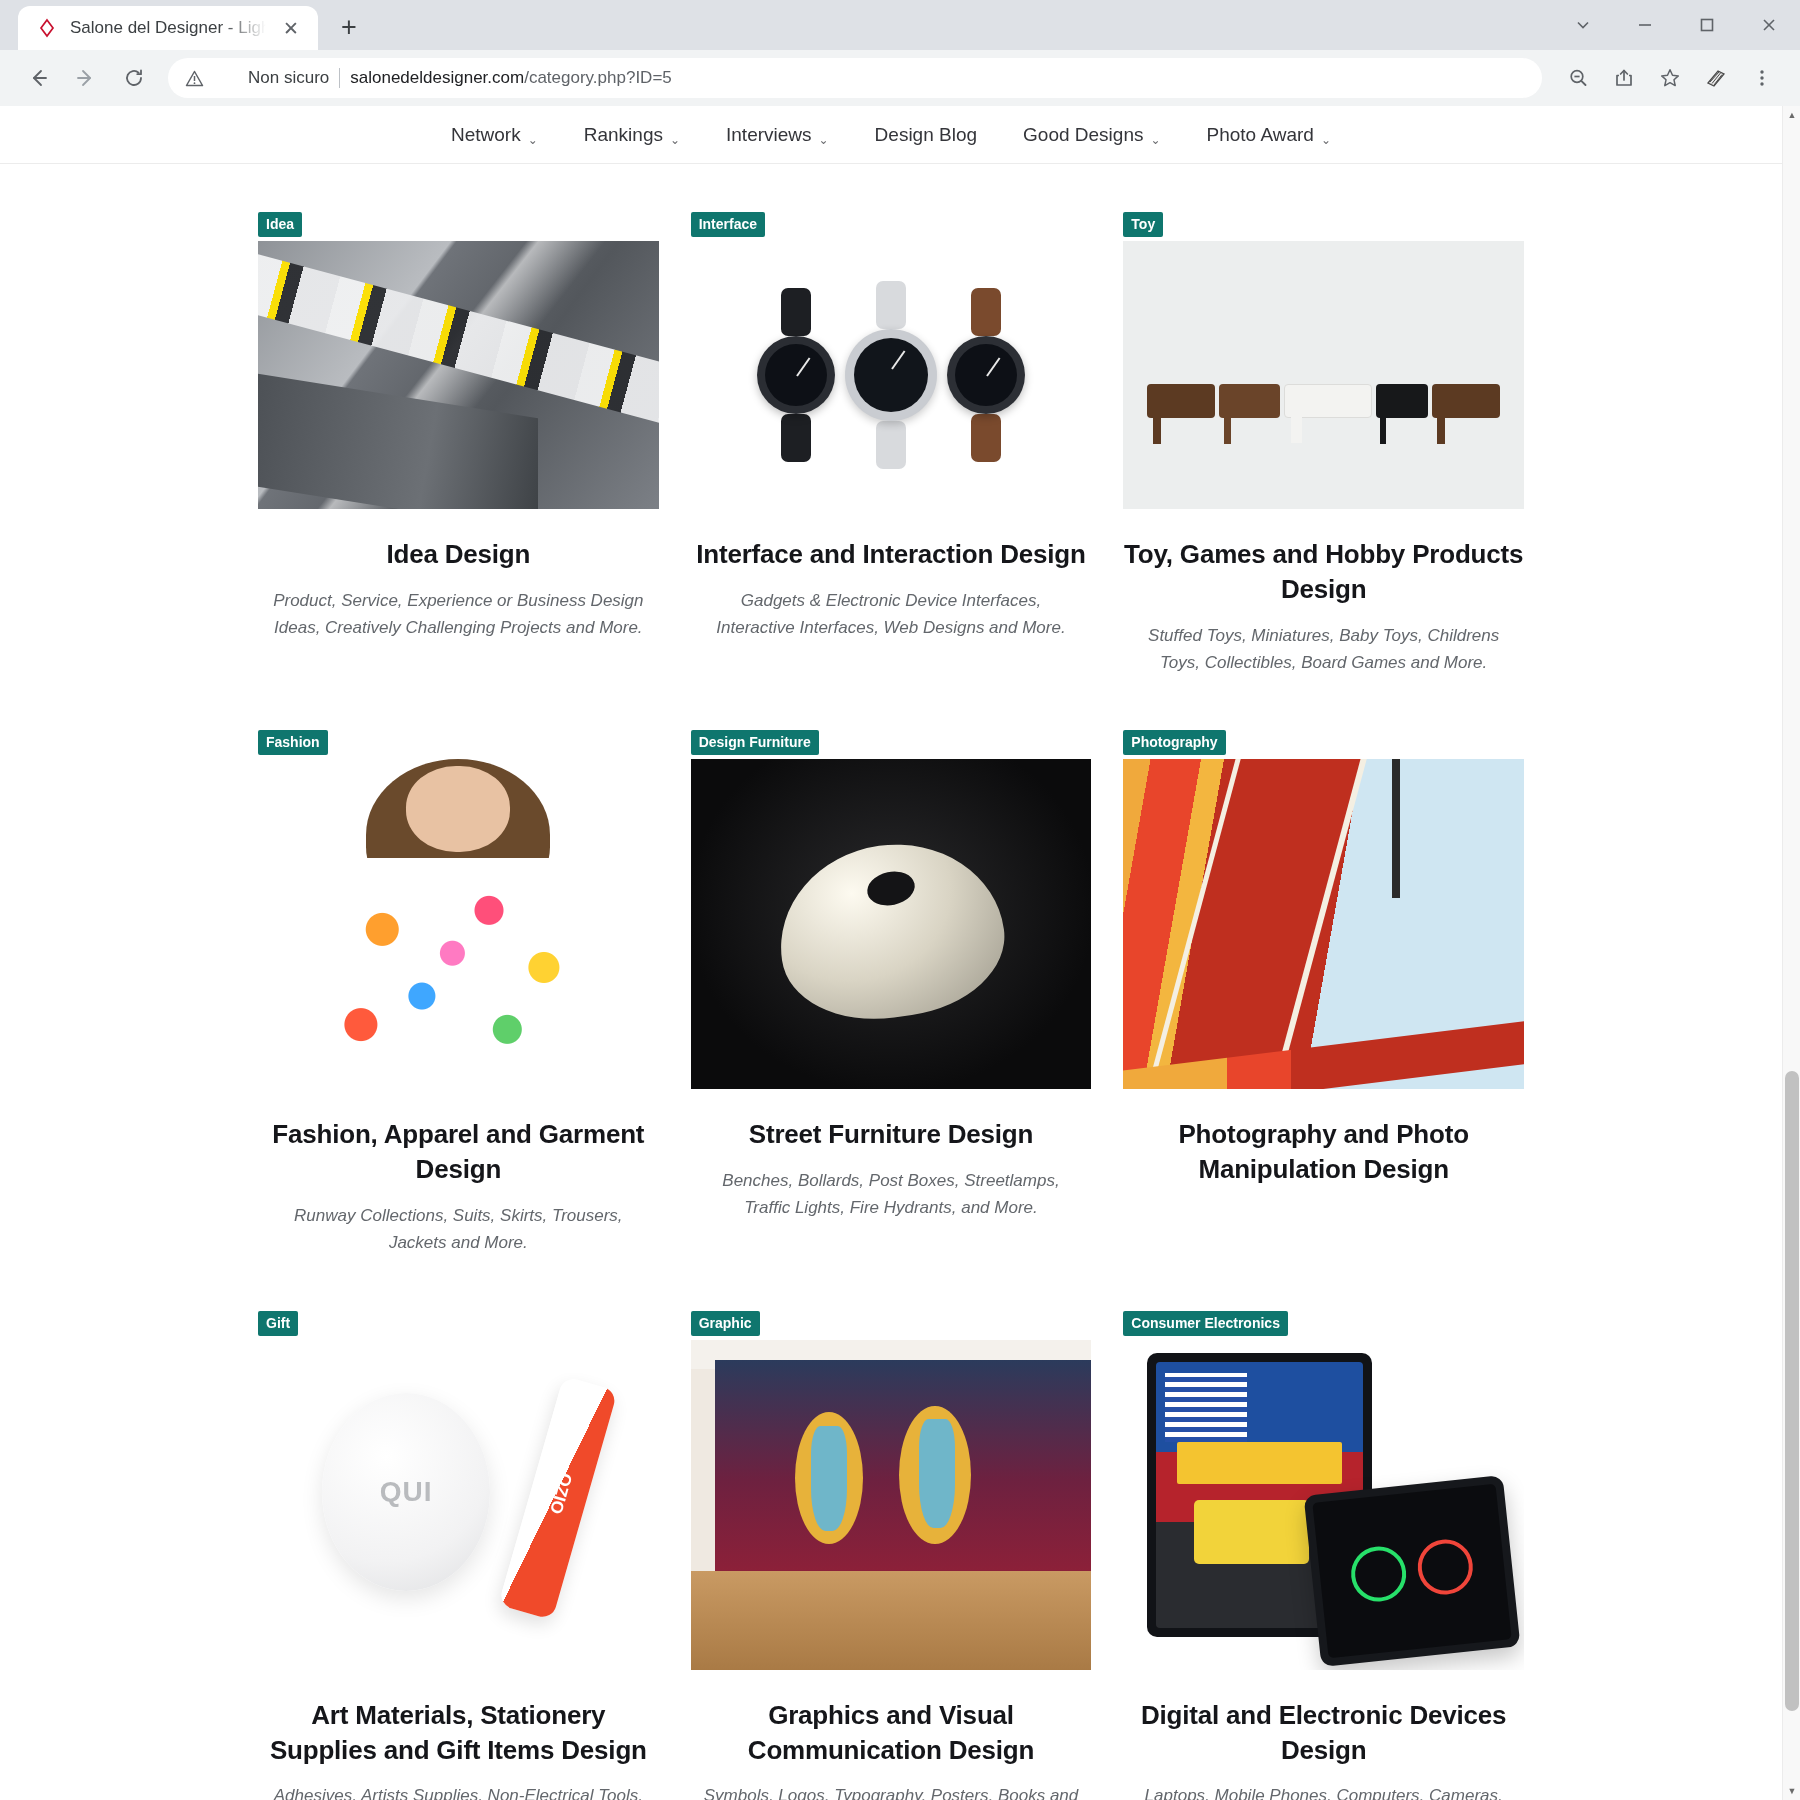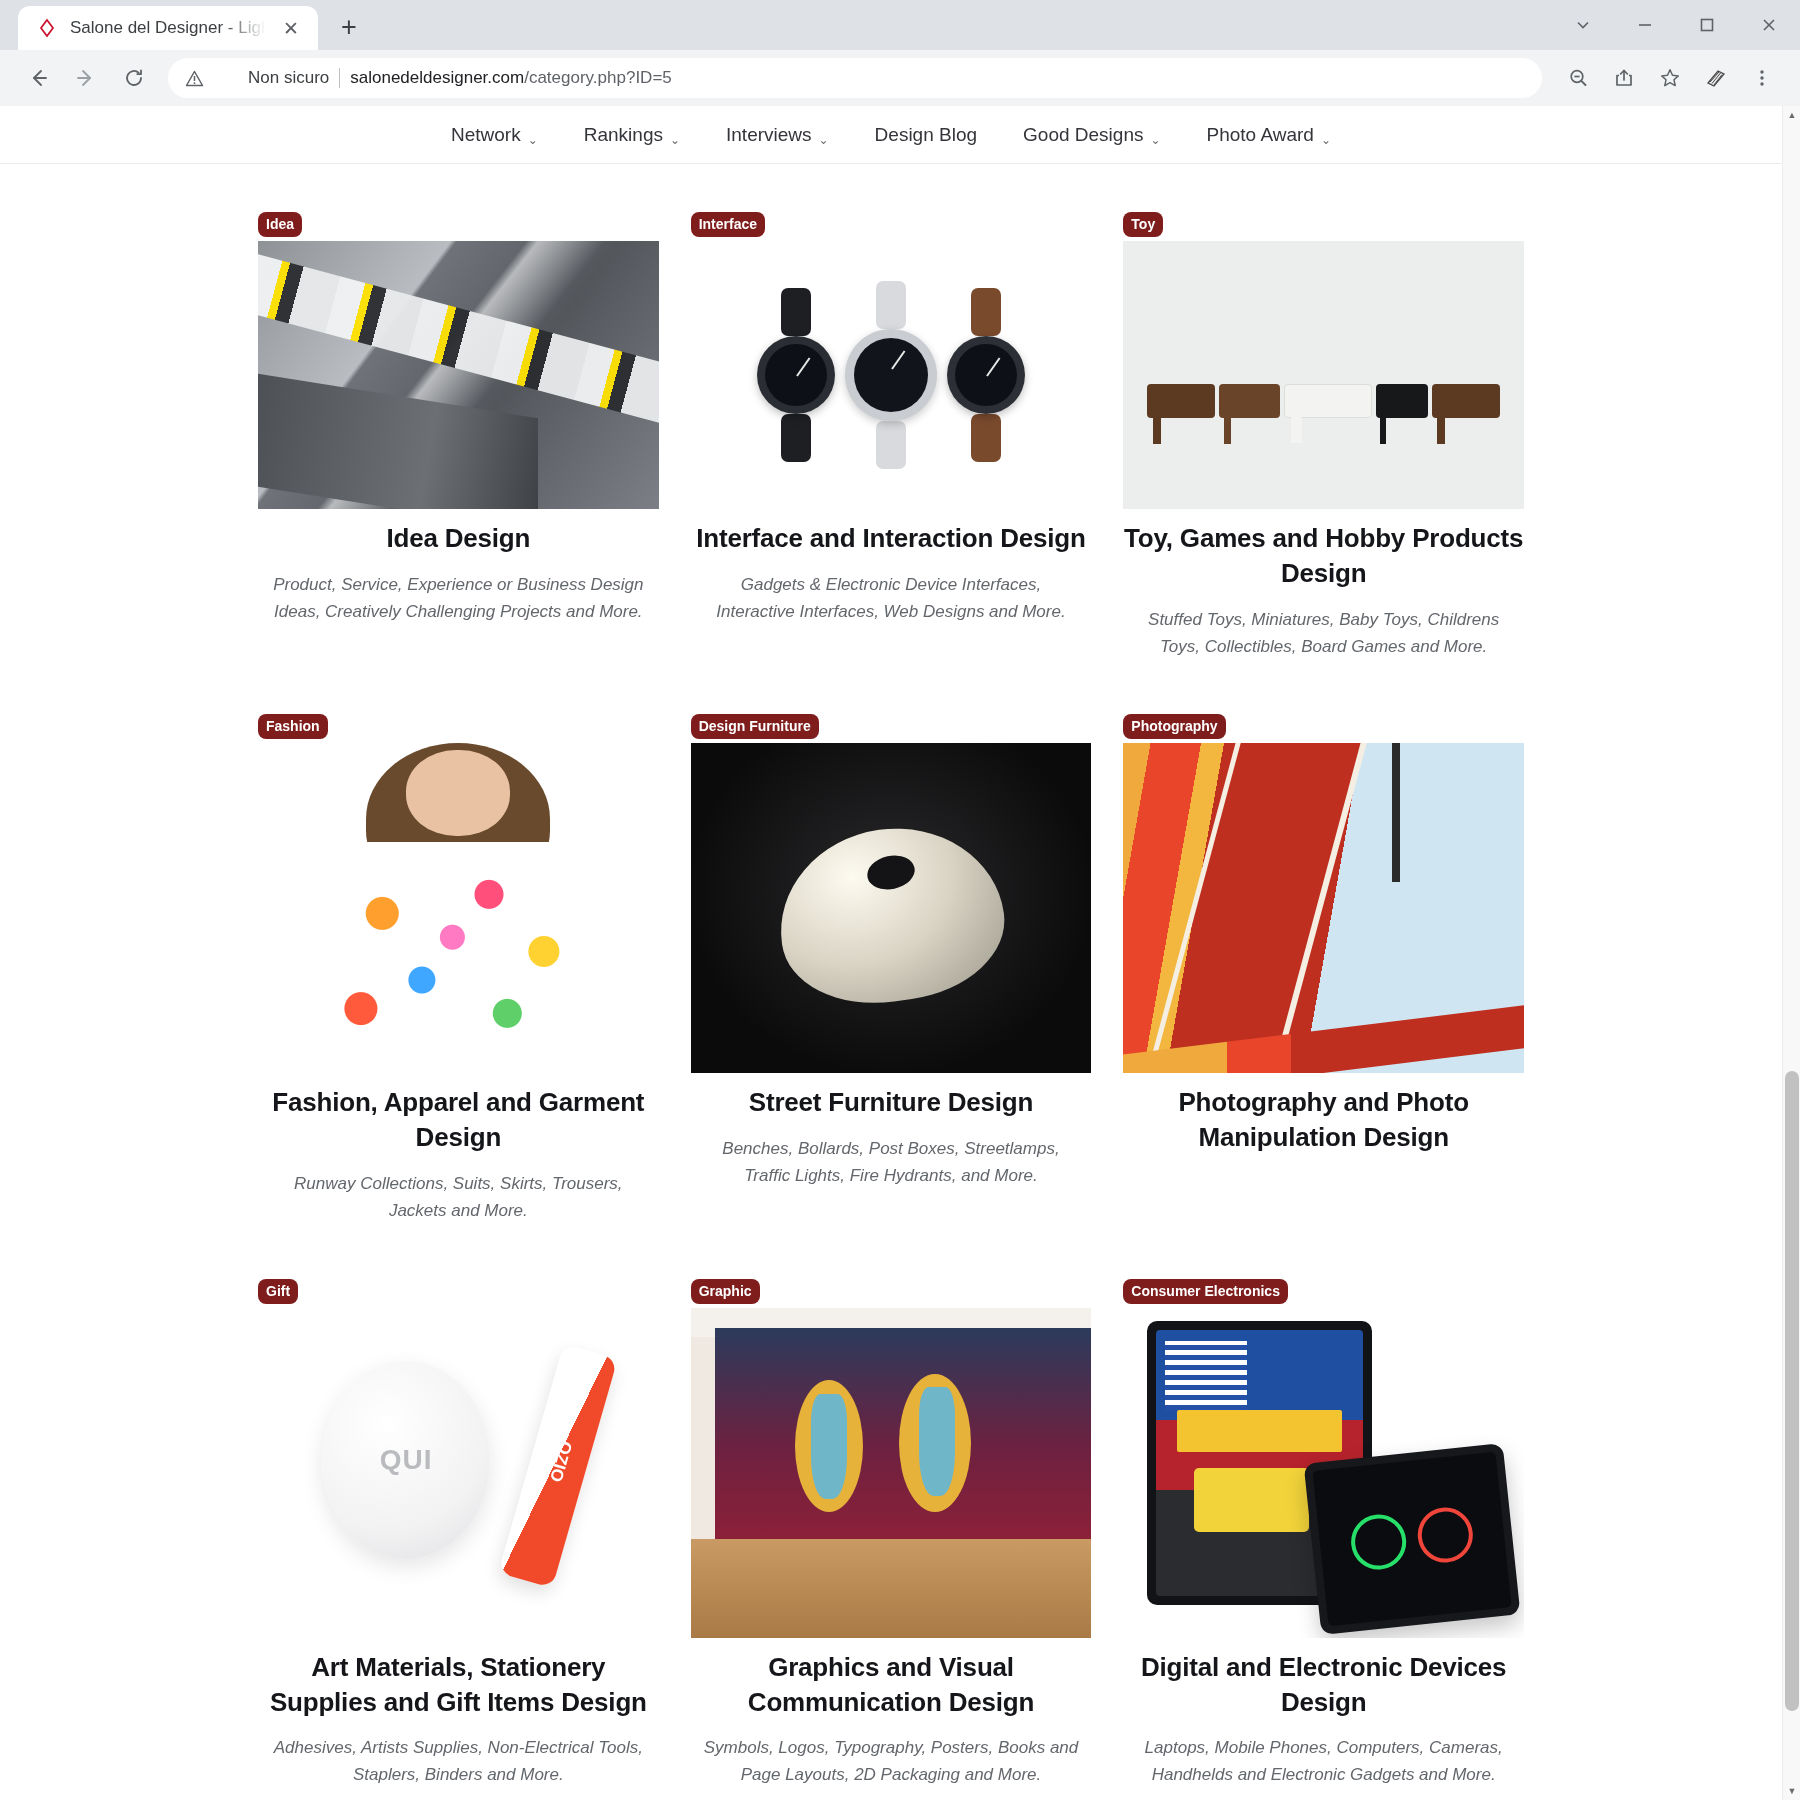--- a/index.html
+++ b/index.html
@@ -132,40 +132,40 @@
     padding: 48px 258px 0 258px;
     display: grid;
     grid-template-columns: repeat(3, 1fr);
     column-gap: 32px;
     row-gap: 54px;
   }
   .card { position: relative; }
   .badge-row { height: 22px; position: relative; }
   .badge {
     display:inline-block;
-    background: #7f1d1d;
+    background: #0f766e;
     color: #ffffff;
     font-size: 14px;
     font-weight: 700;
     line-height: 1;
     padding: 5px 8px 6px 8px;
-    border-radius: 8px;
+    border-radius: 2px;
     position: relative;
     z-index: 3;
   }
   .thumb {
     margin-top: 7px;
     height: 268px;
     overflow:hidden;
     position: relative;
     display:flex; align-items:flex-start; justify-content:center;
   }
   .thumb.tall { height: 330px; }
   .card-title {
-    margin-top: 12px;
+    margin-top: 28px;
     text-align:center;
     font-size: 26px;
     font-weight: 700;
     color: #15161a;
     line-height: 1.34;
     letter-spacing: -0.2px;
   }
   .card-desc {
     margin-top: 16px;
     text-align:center;

